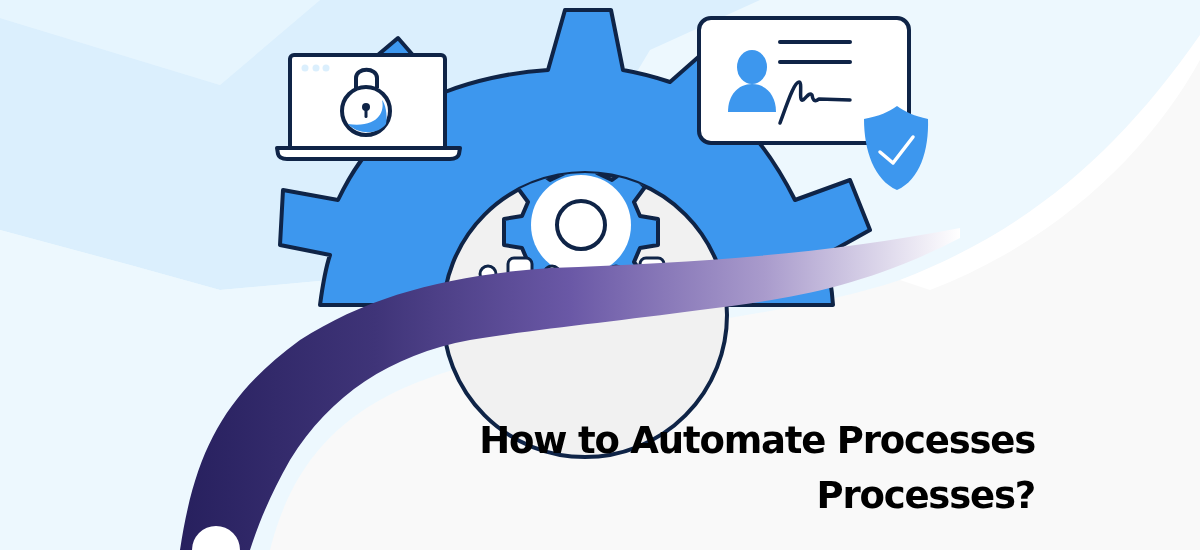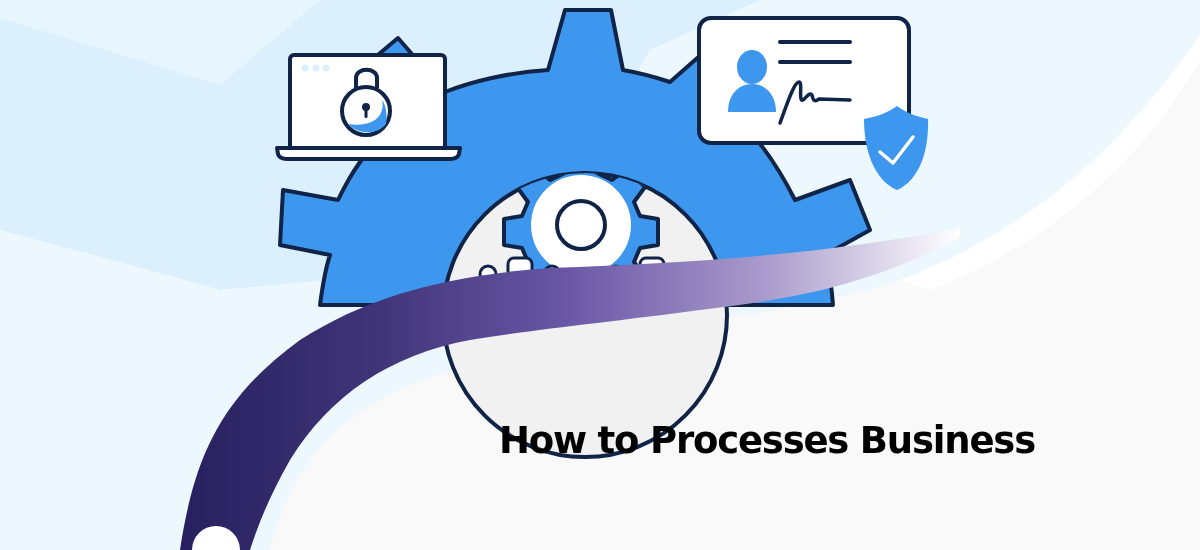--- a/index.html
+++ b/index.html
@@ -122,15 +122,16 @@
              L960,238
              C860,290 780,300 700,310
              C610,322 530,330 470,340
              C390,355 330,395 290,460
              C270,495 258,525 250,550 Z" fill="url(#swooshGrad)"></path>
 
     <circle cx="216" cy="550" r="24" fill="#ffffff"></circle>
   </svg>
 
   <h1 class="title">
-    <span>How to Processes Business</span>
+    <span>How to Automate Processes</span>
+    <span>Processes?</span>
   </h1>
 </div>
 
 </body></html>

